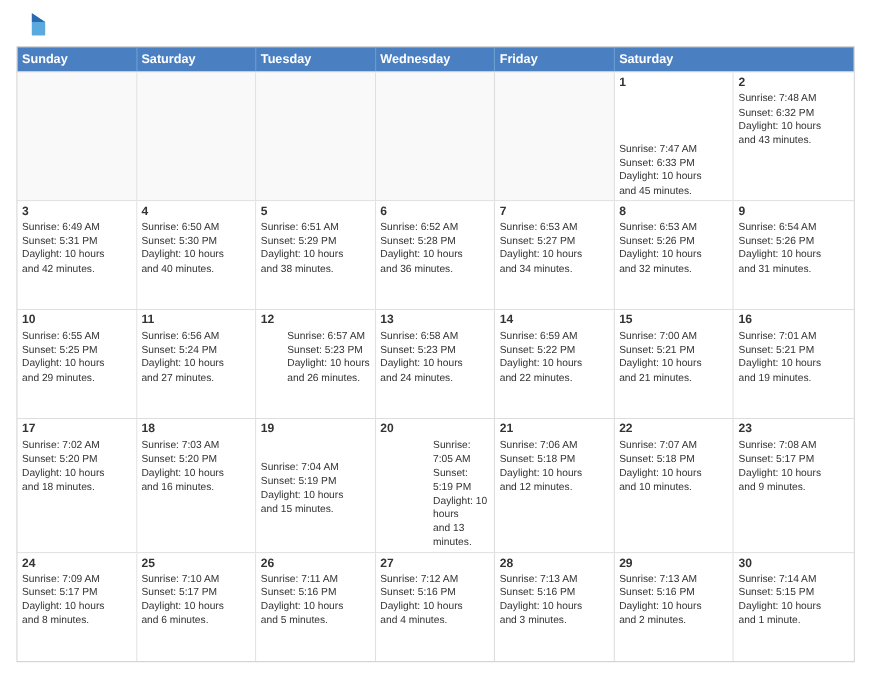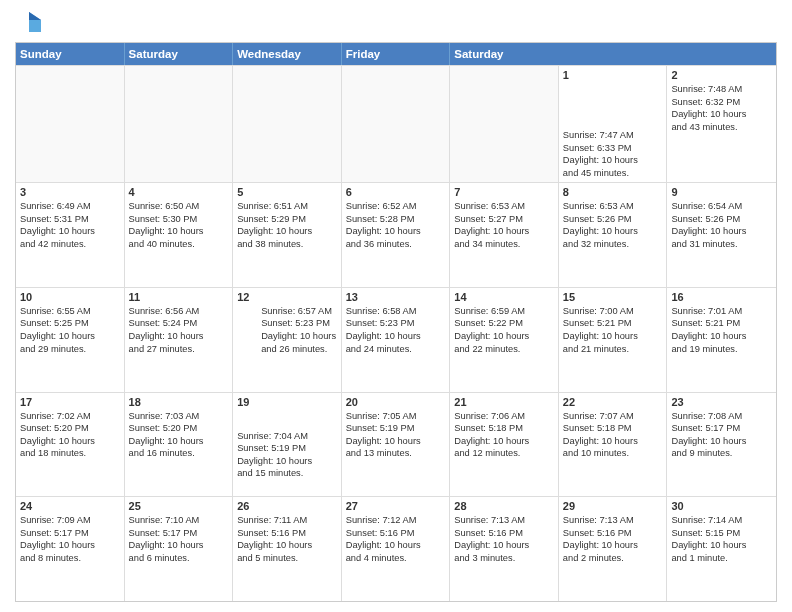--- a/index.html
+++ b/index.html
@@ -126,20 +126,21 @@
     </div>
     <div class="title-block">
       <div class="month-title"></div>
       <div class="location"></div>
     </div>
   </div>
   <div class="calendar">
     <div class="cal-header" id="cal-header">
         <div class="cal-header-cell">Sunday</div>
         <div class="cal-header-cell">Saturday</div>
+        <div class="cal-header-cell">Tuesday</div>
         <div class="cal-header-cell">Wednesday</div>
         <div class="cal-header-cell">Friday</div>
         <div class="cal-header-cell">Saturday</div>
       </div>
     <div class="cal-body" id="cal-body">
         <div class="cal-row">
           <div class="cal-cell empty"></div>
           <div class="cal-cell empty"></div>
           <div class="cal-cell empty"></div>
           <div class="cal-cell empty"></div>
@@ -278,21 +279,21 @@
           </div>
           <div class="cal-cell">
             <span class="day-num">19</span>
             <div class="cell-text" style="white-space: pre-line; margin-top: 22px;">Sunrise: 7:04 AM
 Sunset: 5:19 PM
 Daylight: 10 hours
 and 15 minutes.</div>
           </div>
           <div class="cal-cell">
             <span class="day-num">20</span>
-            <div class="cell-text" style="white-space: pre-line;">Sunrise: 7:05 AM
+            <div class="cell-text" style="white-space: pre-line; margin-left: 48px;">Sunrise: 7:05 AM
 Sunset: 5:19 PM
 Daylight: 10 hours
 and 13 minutes.</div>
           </div>
           <div class="cal-cell">
             <span class="day-num">21</span>
             <div class="cell-text" style="white-space: pre-line;">Sunrise: 7:06 AM
 Sunset: 5:18 PM
 Daylight: 10 hours
 and 12 minutes.</div>

